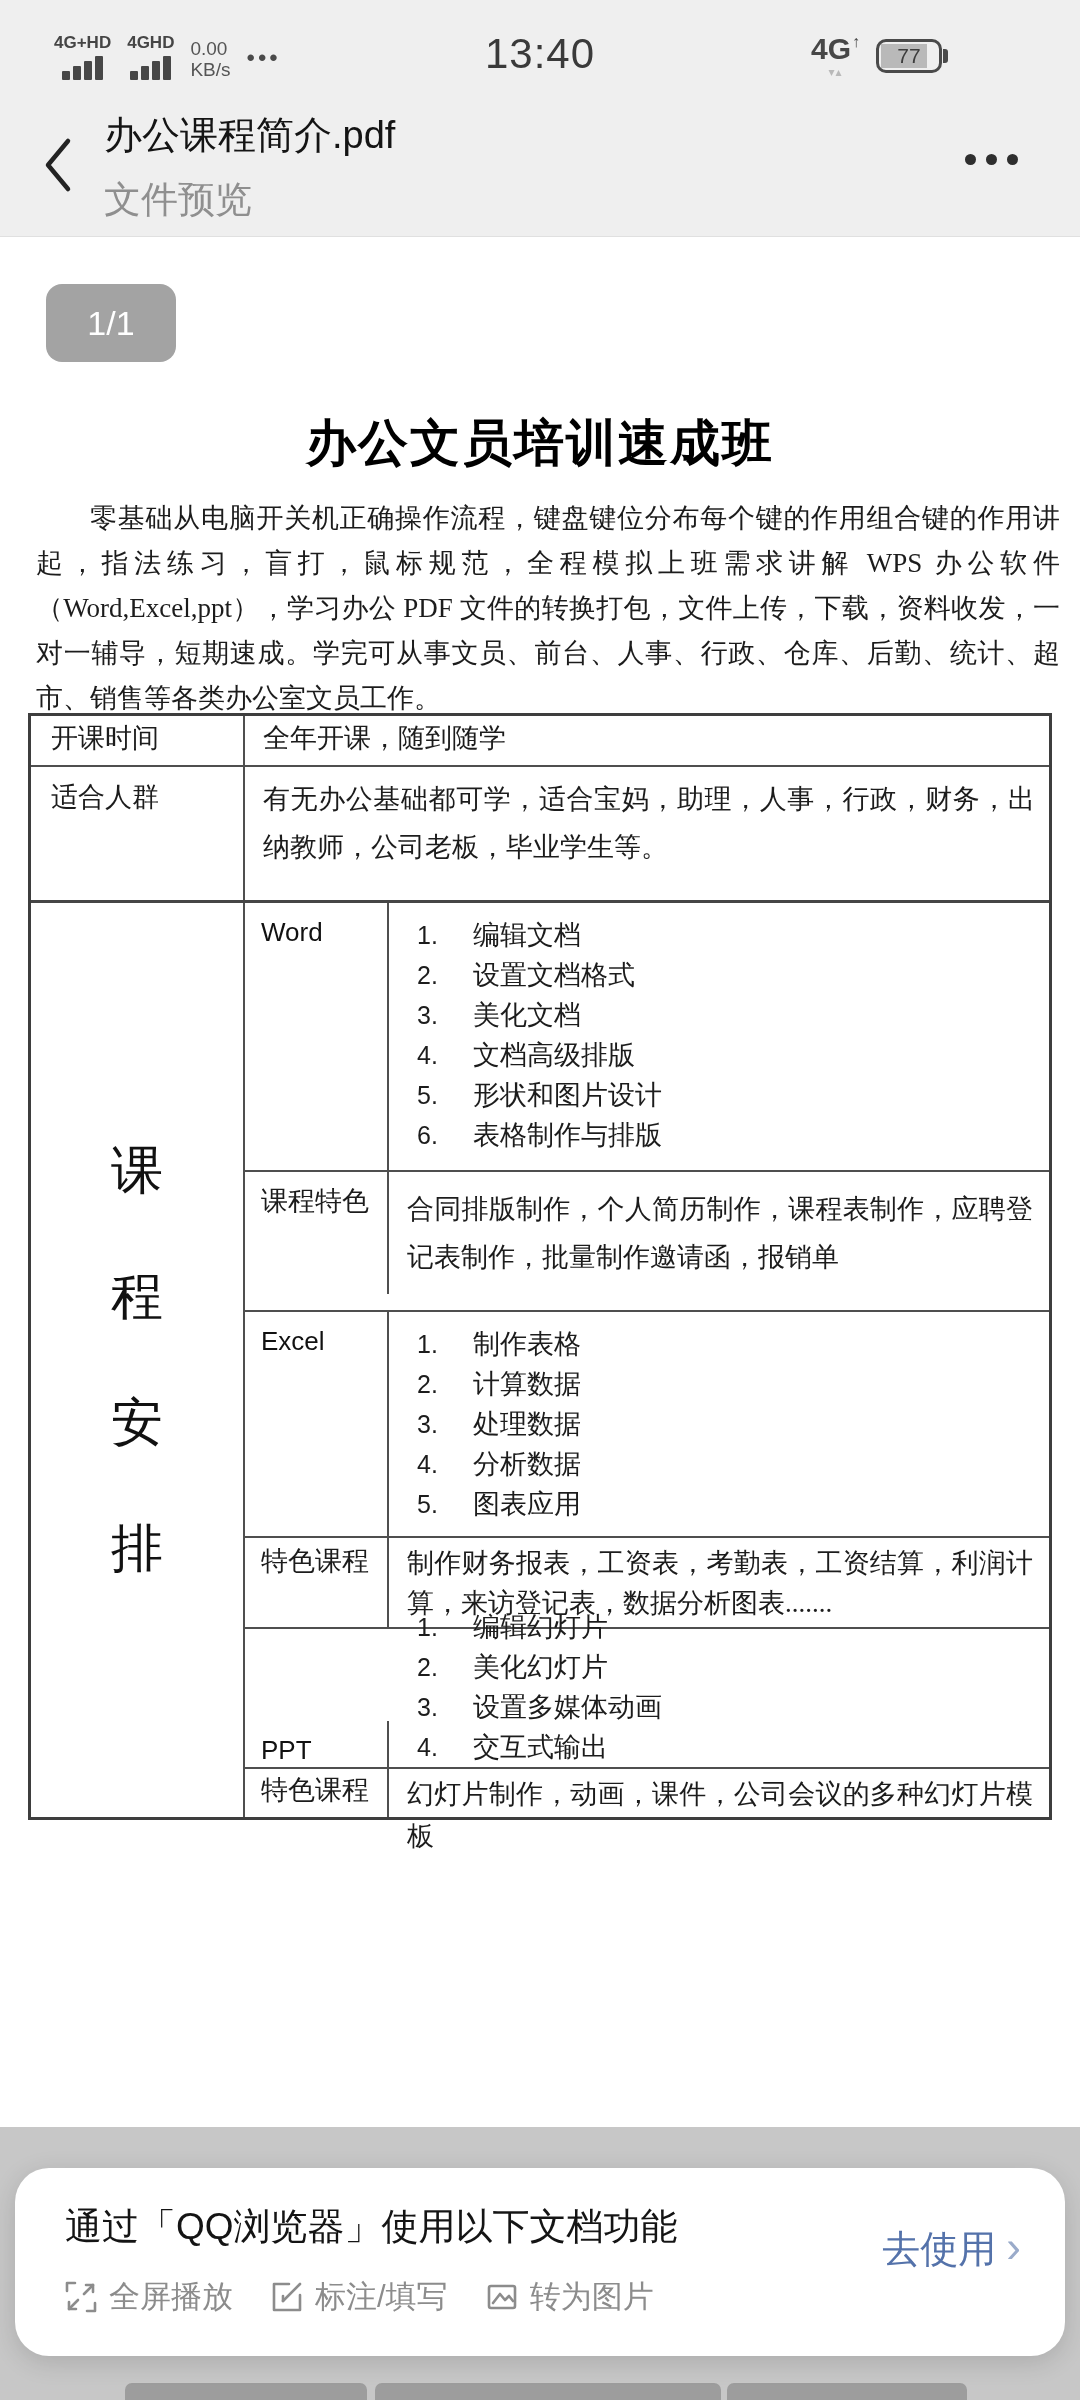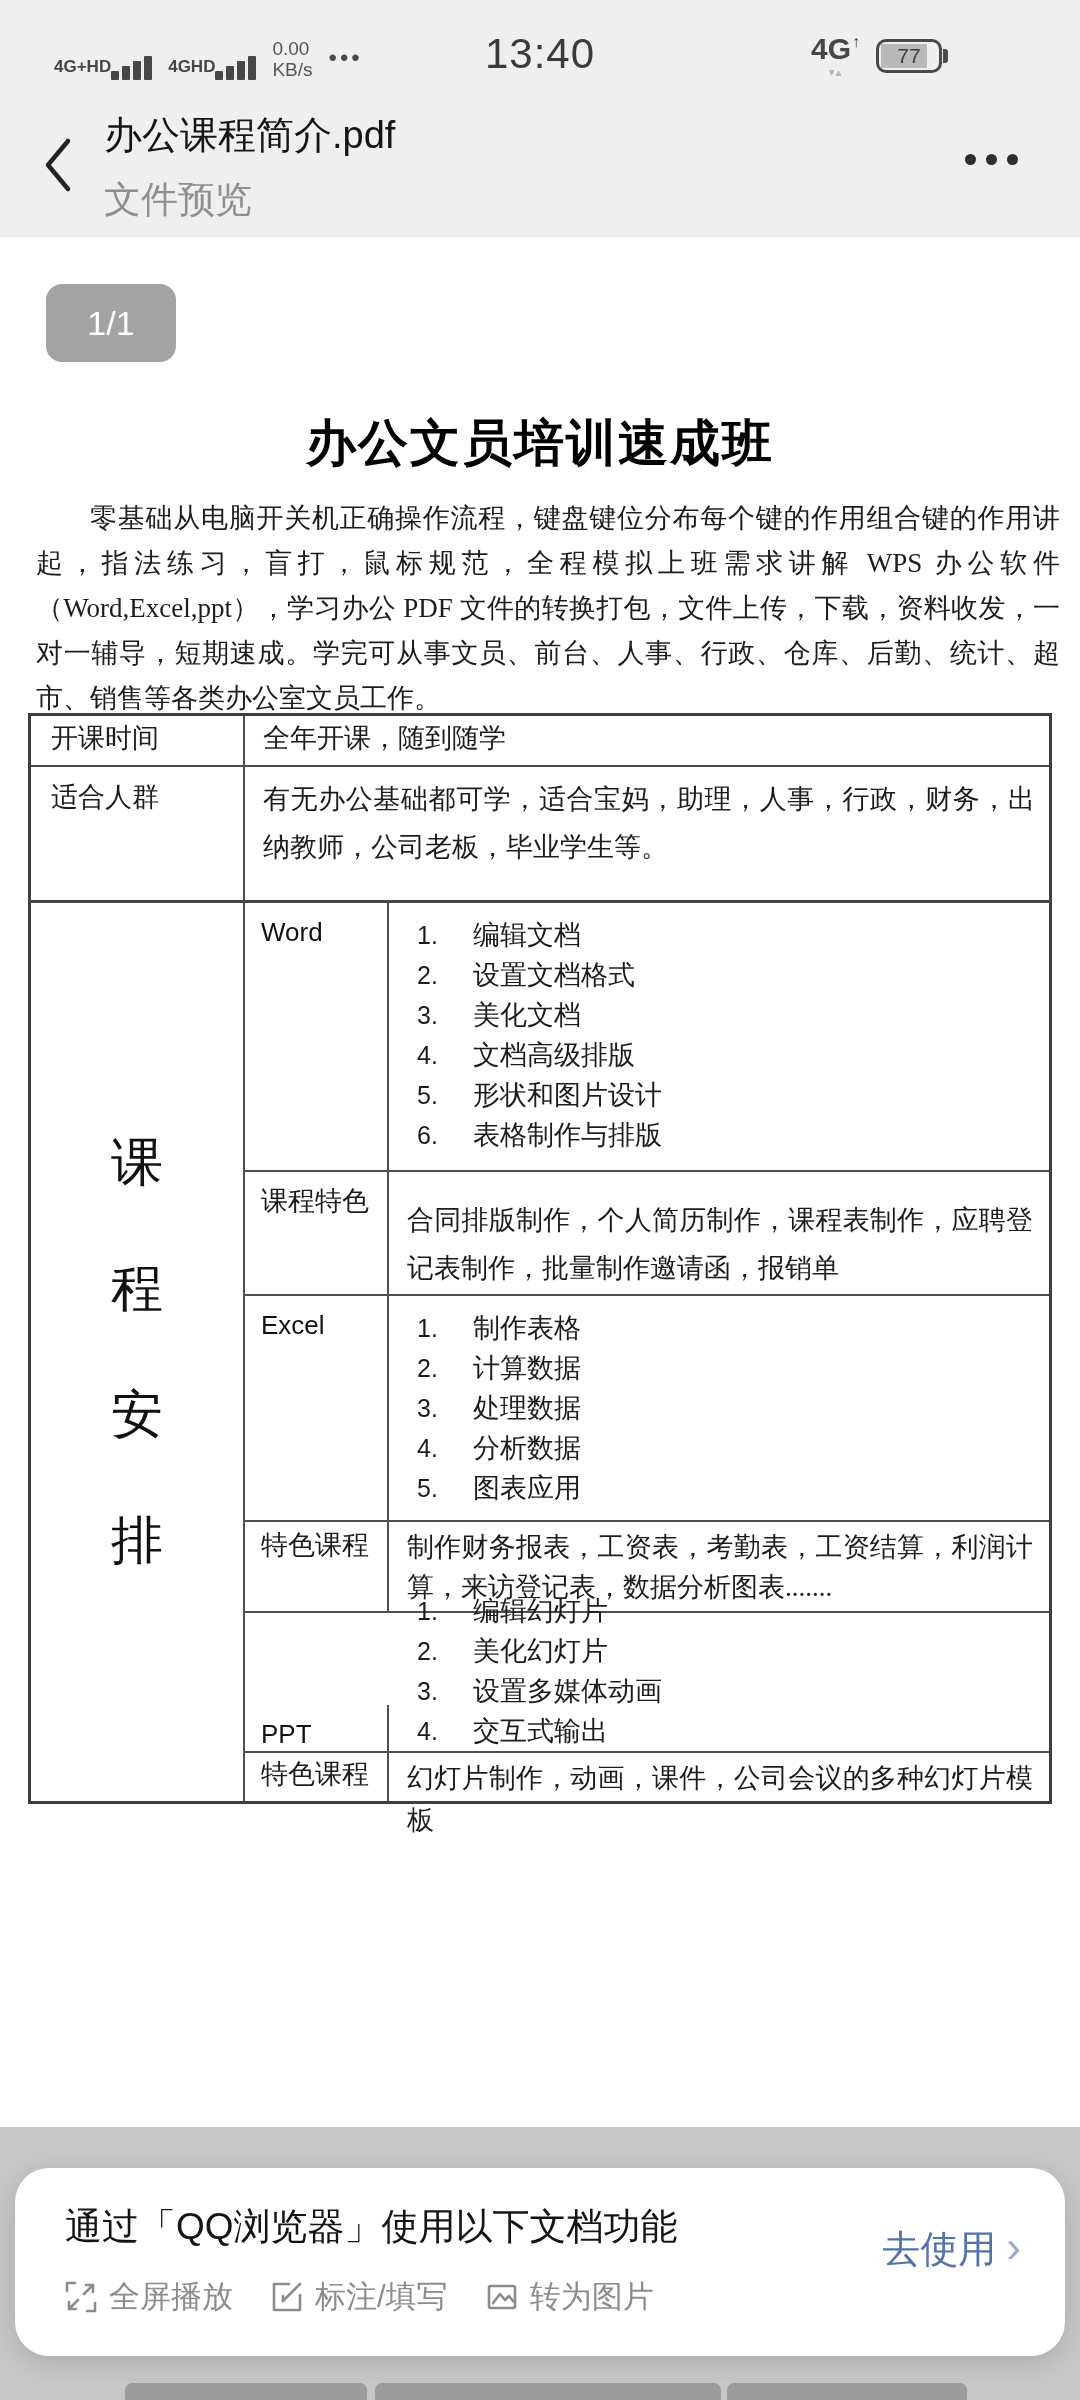--- a/index.html
+++ b/index.html
@@ -9,21 +9,21 @@
     background:#ffffff; overflow:hidden;
     font-family:"Liberation Sans", sans-serif;
   }
   
   .statusbar{
     position:absolute; left:0; top:0; width:1080px; height:92px;
     background:#efefef; display:flex; align-items:flex-end; padding:0 0 10px 0;
     color:#4a4a4a;
   }
   .sb-left{ position:absolute; left:54px; bottom:12px; display:flex; align-items:flex-end; gap:16px; }
-  .sig{ display:flex; flex-direction:row; align-items:center; }
+  .sig{ display:flex; flex-direction:column; align-items:center; }
   .sig-label{ font-size:17px; font-weight:bold; color:#454545; letter-spacing:0; }
   .bars{ display:flex; align-items:flex-end; gap:3px; margin-top:3px; }
   .bars i{ display:block; width:8px; background:#474747; border-radius:1px; }
   .bars i:nth-child(1){height:9px;} .bars i:nth-child(2){height:14px;}
   .bars i:nth-child(3){height:19px;} .bars i:nth-child(4){height:24px;}
   .speed{ font-size:19px; line-height:21px; color:#555; text-align:left; }
   .sb-dots{ font-size:24px; color:#4a4a4a; letter-spacing:3px; padding-bottom:8px;}
   .sb-time{
     position:absolute; left:0; right:0; bottom:14px; text-align:center;
     font-size:42px; color:#3a3a3a; letter-spacing:1px;
@@ -97,21 +97,21 @@
   .t-sec + .t-sec{ border-top:2px solid #4f4f4f; }
   .t-sub{ width:144px; border-right:2px solid #4f4f4f; padding:12px 0 0 16px; line-height:34px; }
   .t-sub.latin{ font-family:"Liberation Sans", sans-serif; font-size:26px; color:#111; }
   .t-content{ flex:1; }
   .numlist{ list-style:none; counter-reset:n; padding-top:12px; }
   .numlist li{ counter-increment:n; position:relative; padding-left:84px; line-height:40px; }
   .numlist li::before{
     content:counter(n) "."; position:absolute; left:28px;
     font-family:"Liberation Sans", sans-serif; font-size:25px;
   }
-  .sec-text{ padding:24px 16px 0 18px; line-height:48px; text-align:justify; }
+  .sec-text{ padding:13px 16px 0 18px; line-height:48px; text-align:justify; }
   .sec-text.tight{ padding-top:5px; line-height:40px; }
   .sec-text.single{ padding-top:4px; line-height:42px; }
   
   .dimarea{ position:absolute; left:0; top:2127px; width:1080px; height:273px; background:#c7c7c7; }
   .nav-stub{ position:absolute; bottom:0; height:17px; background:#9d9d9d; border-radius:7px 7px 0 0; }
   .nav-stub.s1{ left:125px; width:242px; }
   .nav-stub.s2{ left:375px; width:346px; }
   .nav-stub.s3{ left:727px; width:240px; }
   .sheet{
     position:absolute; left:15px; top:2168px; width:1050px; height:188px;
@@ -228,21 +228,21 @@
                 <li>表格制作与排版</li>
               </ol>
             </div>
           </div>
 
           <div class="t-sec" style="height:124px;">
             <div class="t-sub">课程特色</div>
             <div class="t-content sec-text">合同排版制作，个人简历制作，课程表制作，应聘登记表制作，批量制作邀请函，报销单</div>
           </div>
 
-          <div class="t-sec" style="height:226px;">
+          <div class="t-sec" style="height:226px;margin-top:16px;">
             <div class="t-sub latin">Excel</div>
             <div class="t-content">
               <ol class="numlist">
                 <li>制作表格</li>
                 <li>计算数据</li>
                 <li>处理数据</li>
                 <li>分析数据</li>
                 <li>图表应用</li>
               </ol>
             </div>

